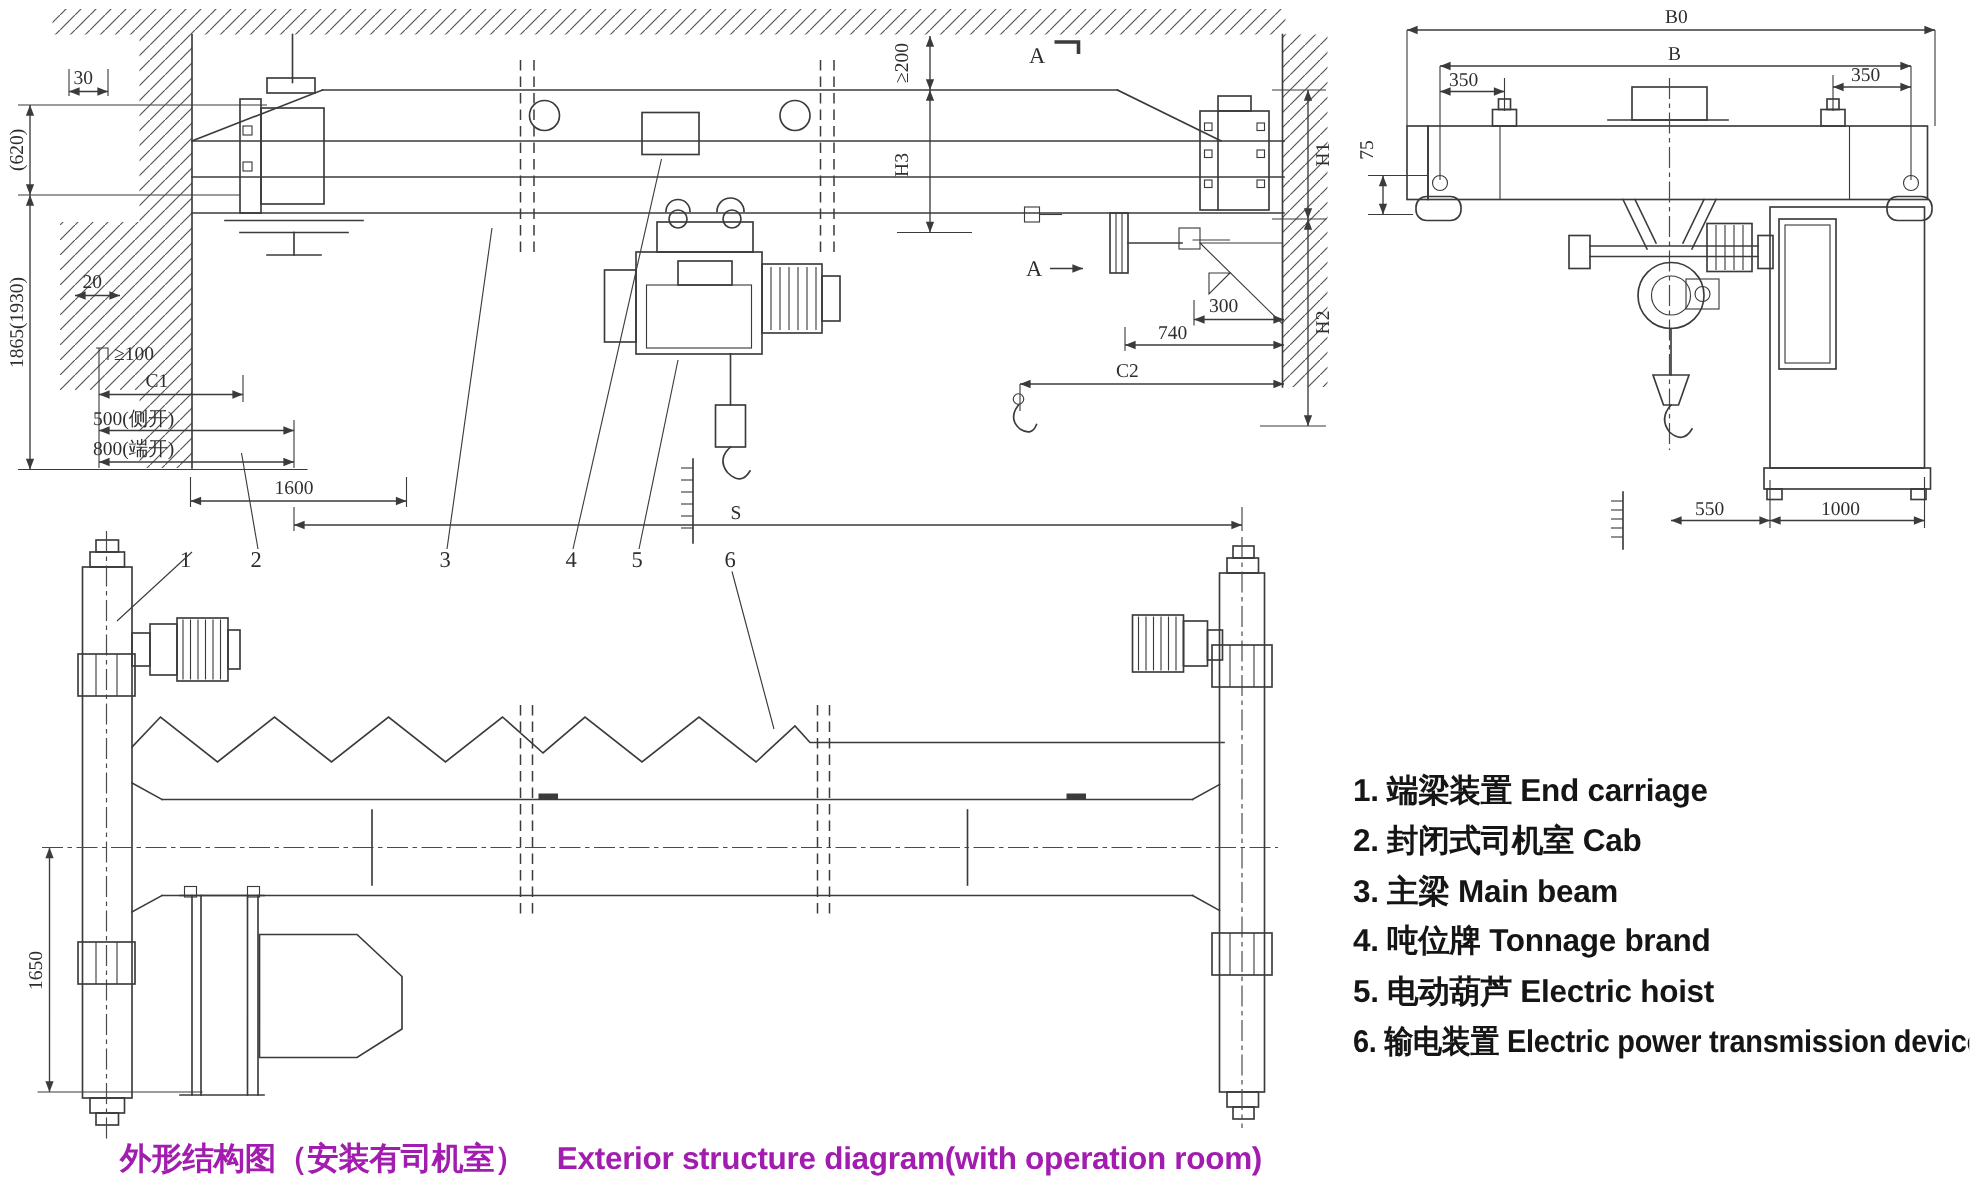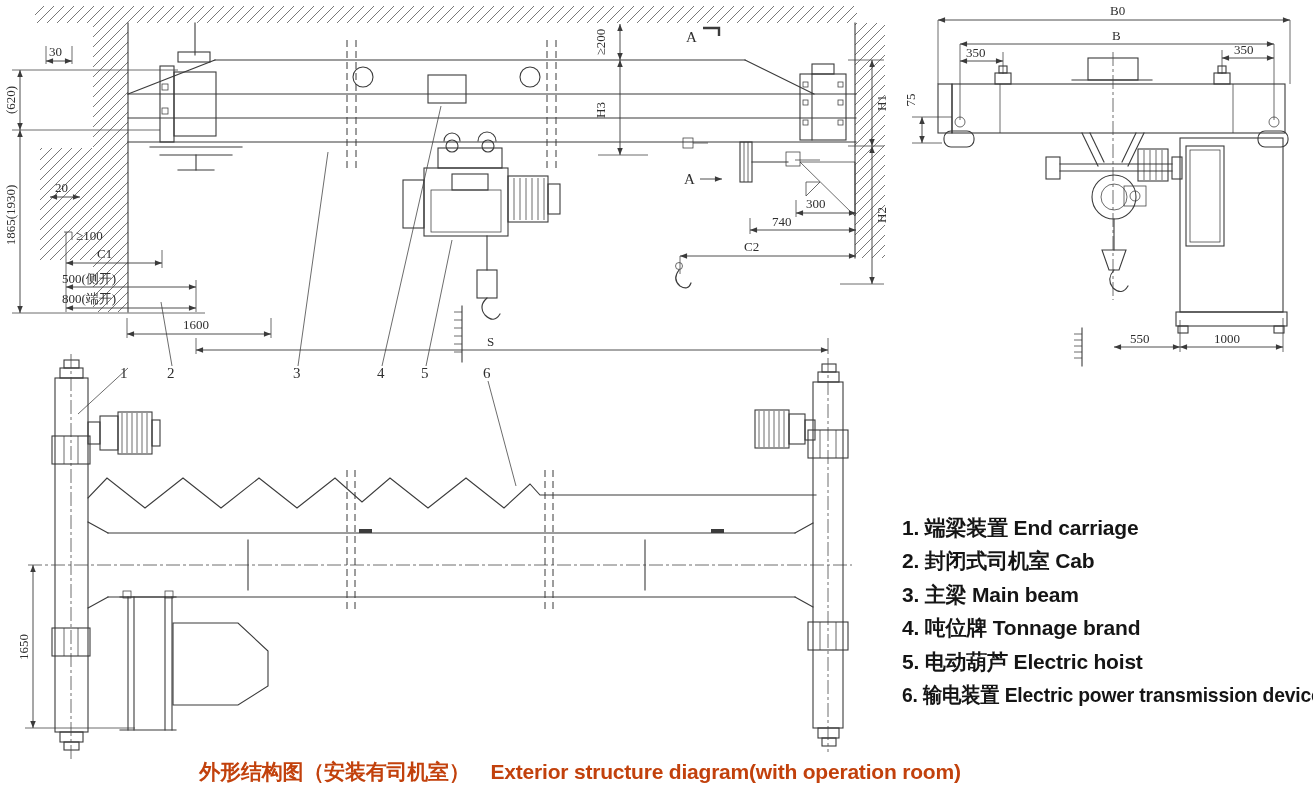--- a/index.html
+++ b/index.html
@@ -11,22 +11,22 @@
   .dim{stroke:#3b3b3b;stroke-width:0.9;fill:none;}
   .cl{stroke:#4a4a4a;stroke-width:0.8;stroke-dasharray:14 3 3 3;fill:none;}
   .dsh{stroke:#3b3b3b;stroke-width:1;stroke-dasharray:7 4;fill:none;}
   .blk{fill:#3b3b3b;stroke:none;}
   text.dt{font:13px "Liberation Serif",serif;fill:#2e2e2e;}
   text.ct{font:15px "Liberation Serif",serif;fill:#2e2e2e;}
   .legend{position:absolute;left:902px;top:511px;color:#151515;
           font:600 21px "Liberation Sans",sans-serif;letter-spacing:-0.2px;}
   .legend .item{height:33.4px;line-height:33.4px;white-space:nowrap;}
   .legend .item.sq{transform:scaleX(.92);transform-origin:left center;}
-  .caption{position:absolute;left:95px;top:758px;width:970px;text-align:center;
-           font:600 21px "Liberation Sans",sans-serif;color:#c2410c;letter-spacing:-0.2px;
+  .caption{position:absolute;left:80px;top:758px;width:970px;
+           font:600 21px "Liberation Sans",sans-serif;color:#a21caf;letter-spacing:-0.2px;
            white-space:nowrap;}
 </style>
 </head>
 <body>
 
 <div class="page">
 <svg width="1313" height="799" viewBox="0 0 1313 799">
   <defs>
     <marker id="ar" viewBox="0 0 10 8" refX="9.5" refY="4" markerWidth="9" markerHeight="7" orient="auto-start-reverse">
       <path d="M0.5,0.5 L9.5,4 L0.5,7.5 Z" fill="#3b3b3b"></path>

